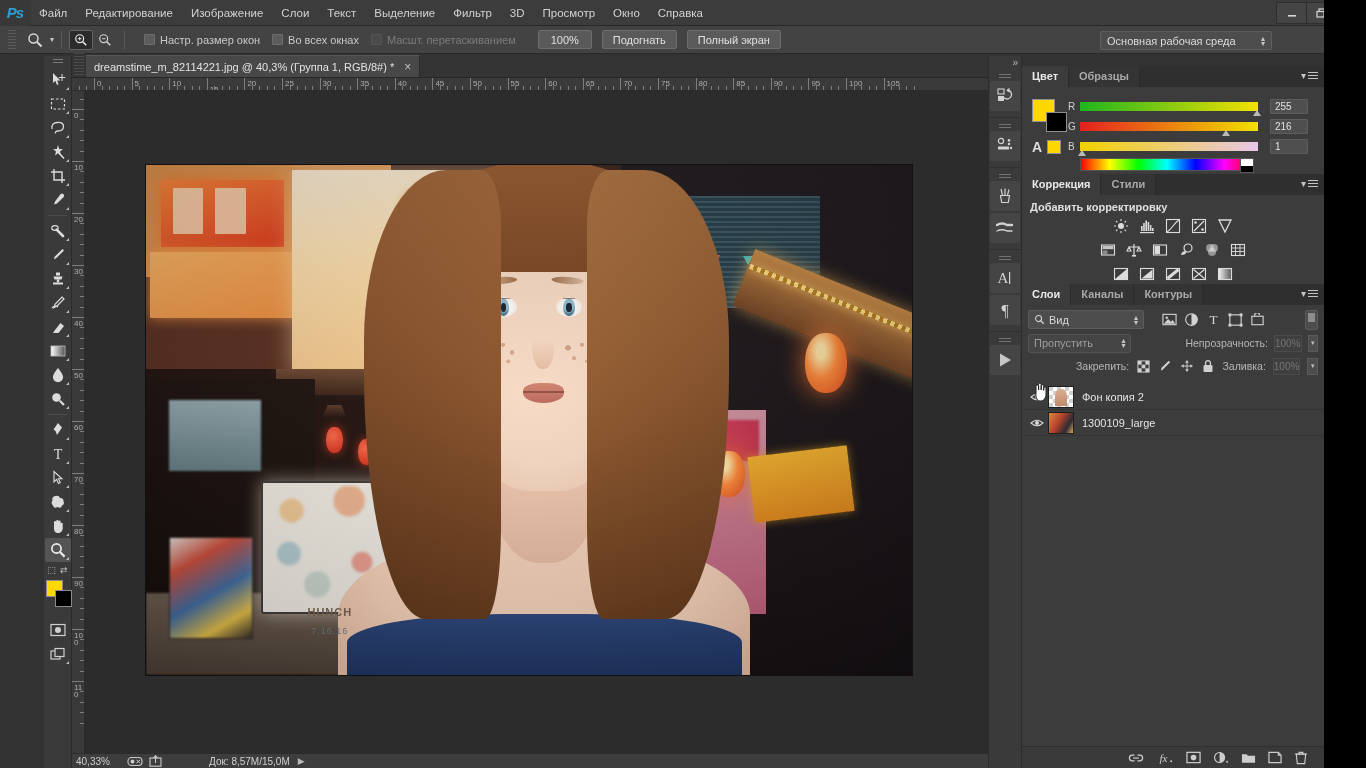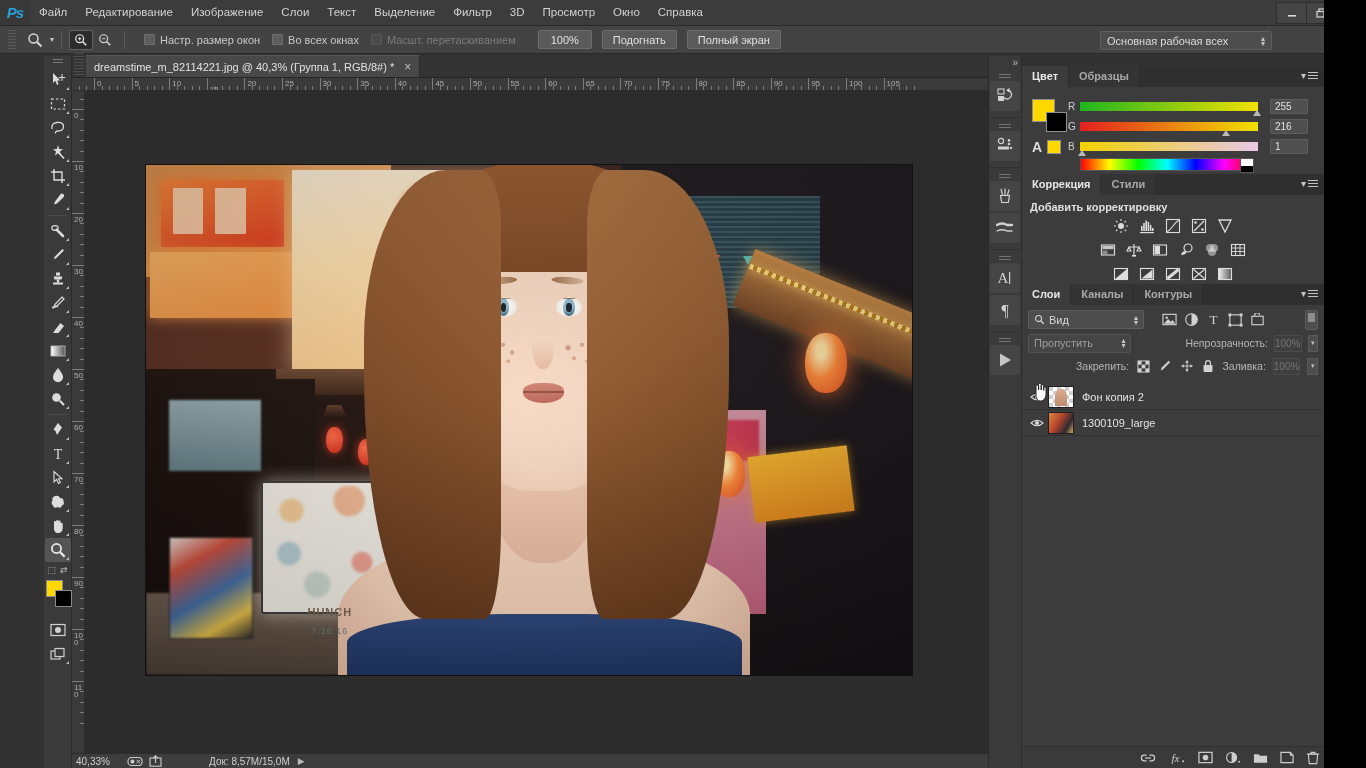--- a/index.html
+++ b/index.html
@@ -10,21 +10,21 @@
     -webkit-font-smoothing: antialiased;
   }
   #app {
     position: relative; width: 1366px; height: 768px;
     background: #323232; color: #c8c8c8; font-size: 11px;
   }
 
   
   #titlebar {
     position: absolute; left: 0; top: 0; width: 1324px; height: 26px;
-    background: #3c3c3c; display: flex; align-items: flex-end;
+    background: #3c3c3c; display: flex; align-items: center;
     border-bottom: 1px solid #282828;
   }
   #ps-logo {
     width: 30px; height: 26px; display: flex; align-items: center;
     justify-content: center; color: #2a9fd8;
     font-weight: bold; font-size: 15px; font-style: italic;
     letter-spacing: -1px; background: #383838;
   }
   .menu-item {
     padding: 0 9px; height: 26px; line-height: 26px;
@@ -470,21 +470,21 @@
   .folder-ic { width:16px; height:13px; background:#9aa3ad; border-radius:2px 2px 1px 1px;
     margin-right:8px; position:relative;}
   .folder-ic::before { content:""; position:absolute; left:0; top:-3px; width:7px; height:3px;
     background:#9aa3ad; border-radius:1px 1px 0 0;}
   .tri { width:0;height:0; border-top:4px solid transparent; border-bottom:4px solid transparent;
     border-left:6px solid #d8d8d8; margin-right:6px; }
   .lname { font-size:11px; color:#e4e4e4; }
   #lp-bottom {
     position:absolute; left:0; bottom:0; width:302px; height:22px; background:#3a3a3a;
     border-top:1px solid #303030; display:flex; align-items:center; justify-content:flex-end;
-    gap:12px; padding-right:4px;
+    gap:12px; padding-right:16px;
   }
   .lb-ic { color:#cdcdcd; display:flex; align-items:center; }
   #cursor-hand {
     position: absolute; left: 1032px; top: 381px; width: 16px; height: 20px; z-index: 99;
   }
   svg { display:block; }
 </style>
 </head>
 <body>
 
@@ -560,21 +560,21 @@
     <div class="ob-check dim">
       <span class="cb dim"></span>
       <span>Масшт. перетаскиванием</span>
     </div>
 
     <div class="ob-push" style="margin-left:22px">100%</div>
     <div class="ob-push">Подогнать</div>
     <div class="ob-push">Полный экран</div>
 
     <div id="workspace-select">
-      <span>Основная рабочая всех</span>
+      <span>Основная рабочая среда</span>
       <span class="spin">
           <span>▴</span>
           <span>▾</span>
         </span>
     </div>
   </div>
 
   <div id="toolbar">
     <div id="tb-grip">
         <i></i>

